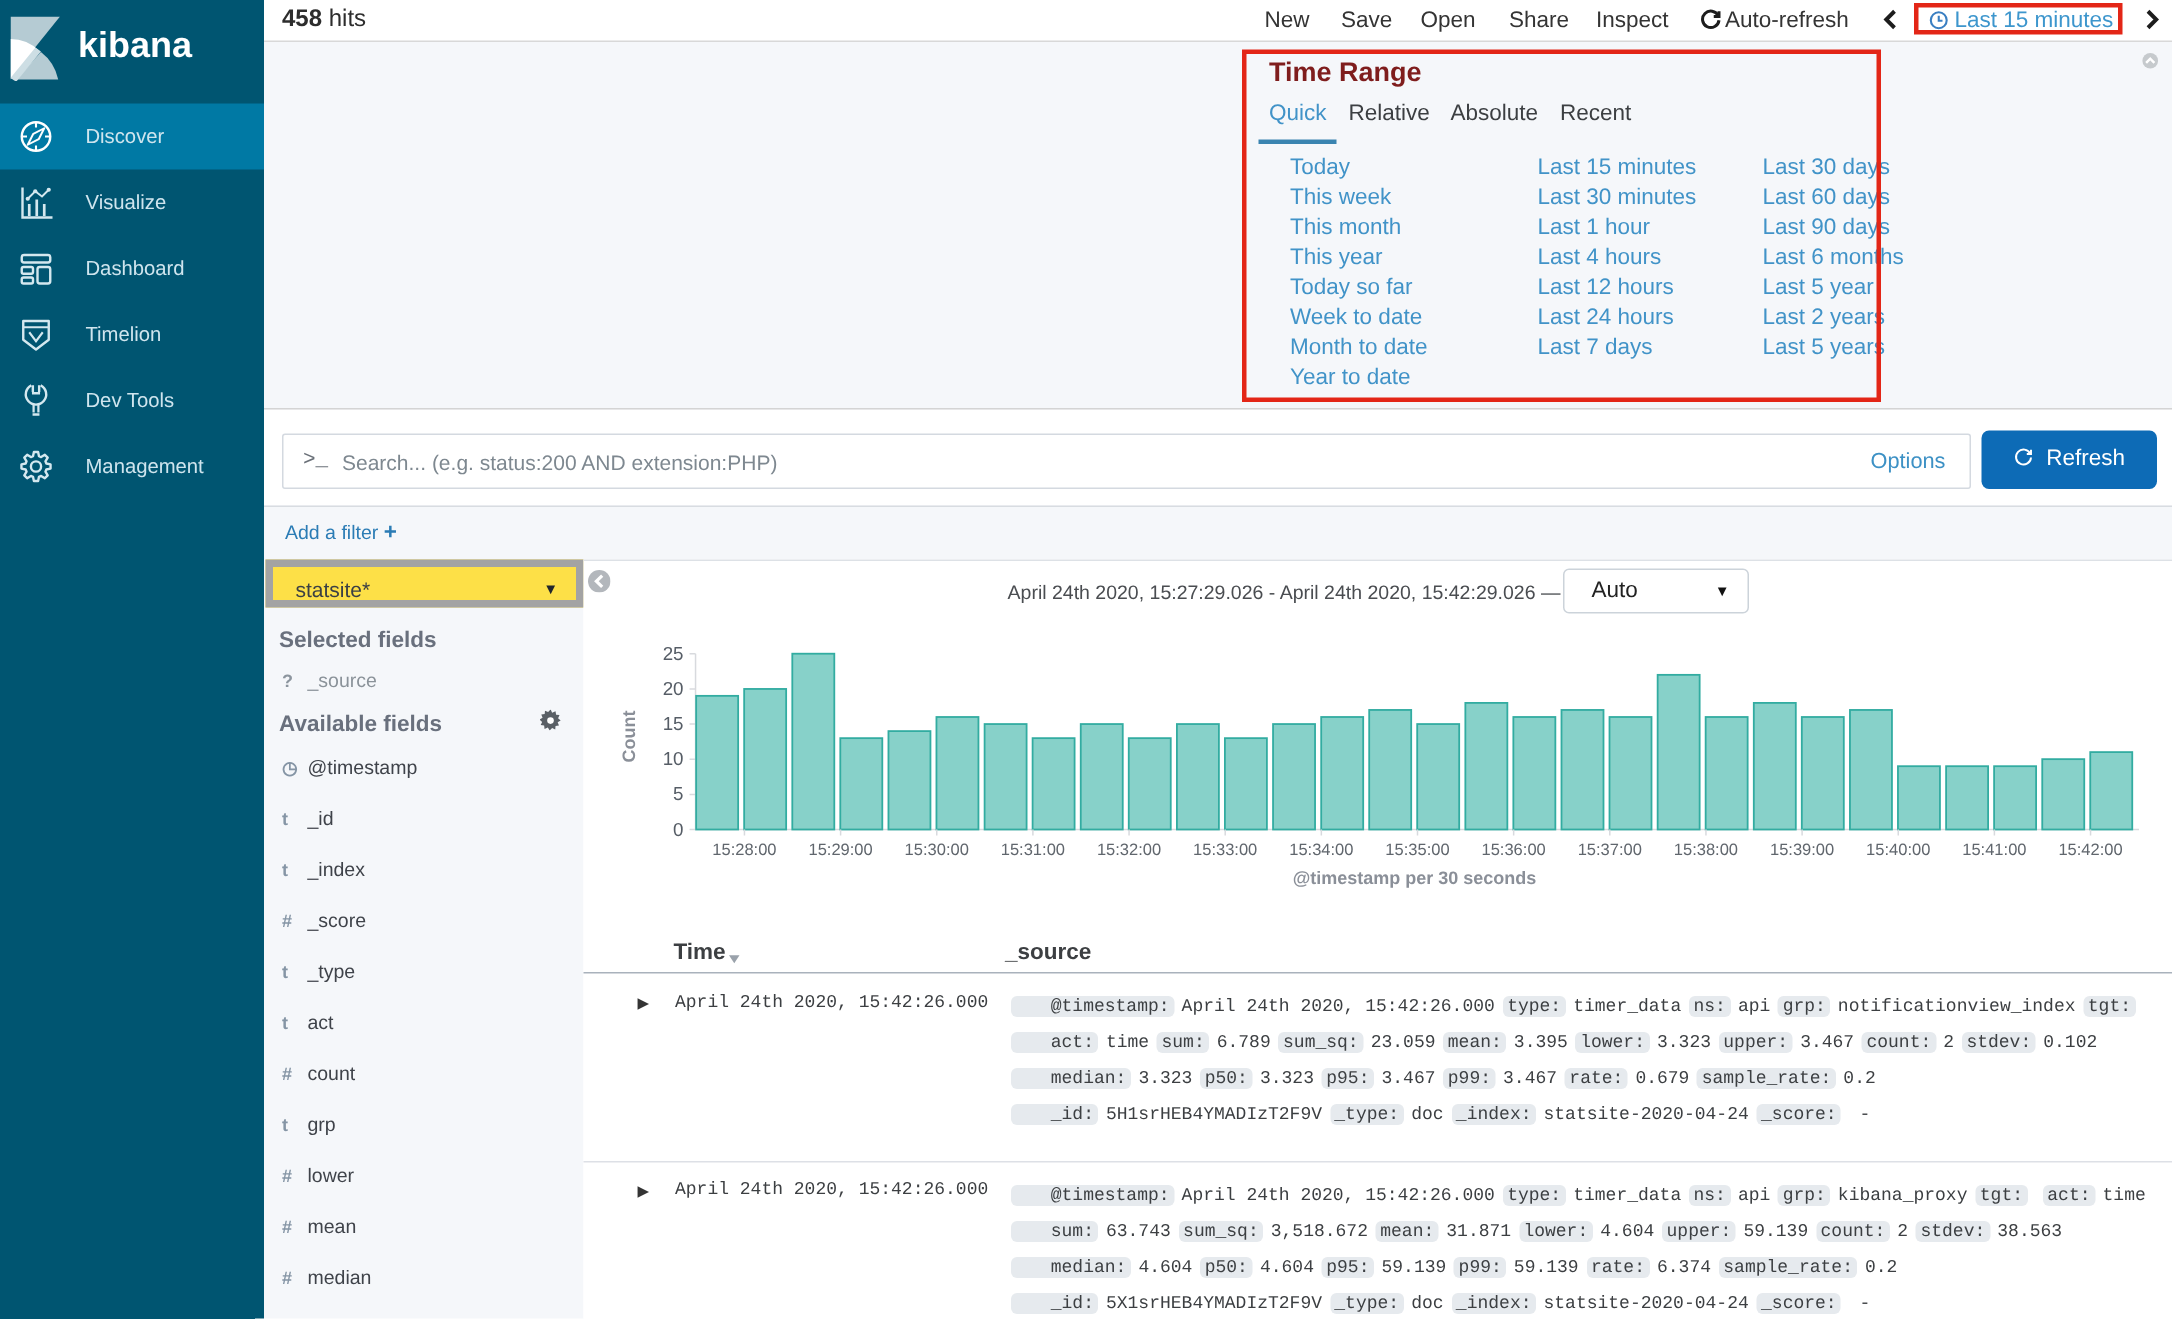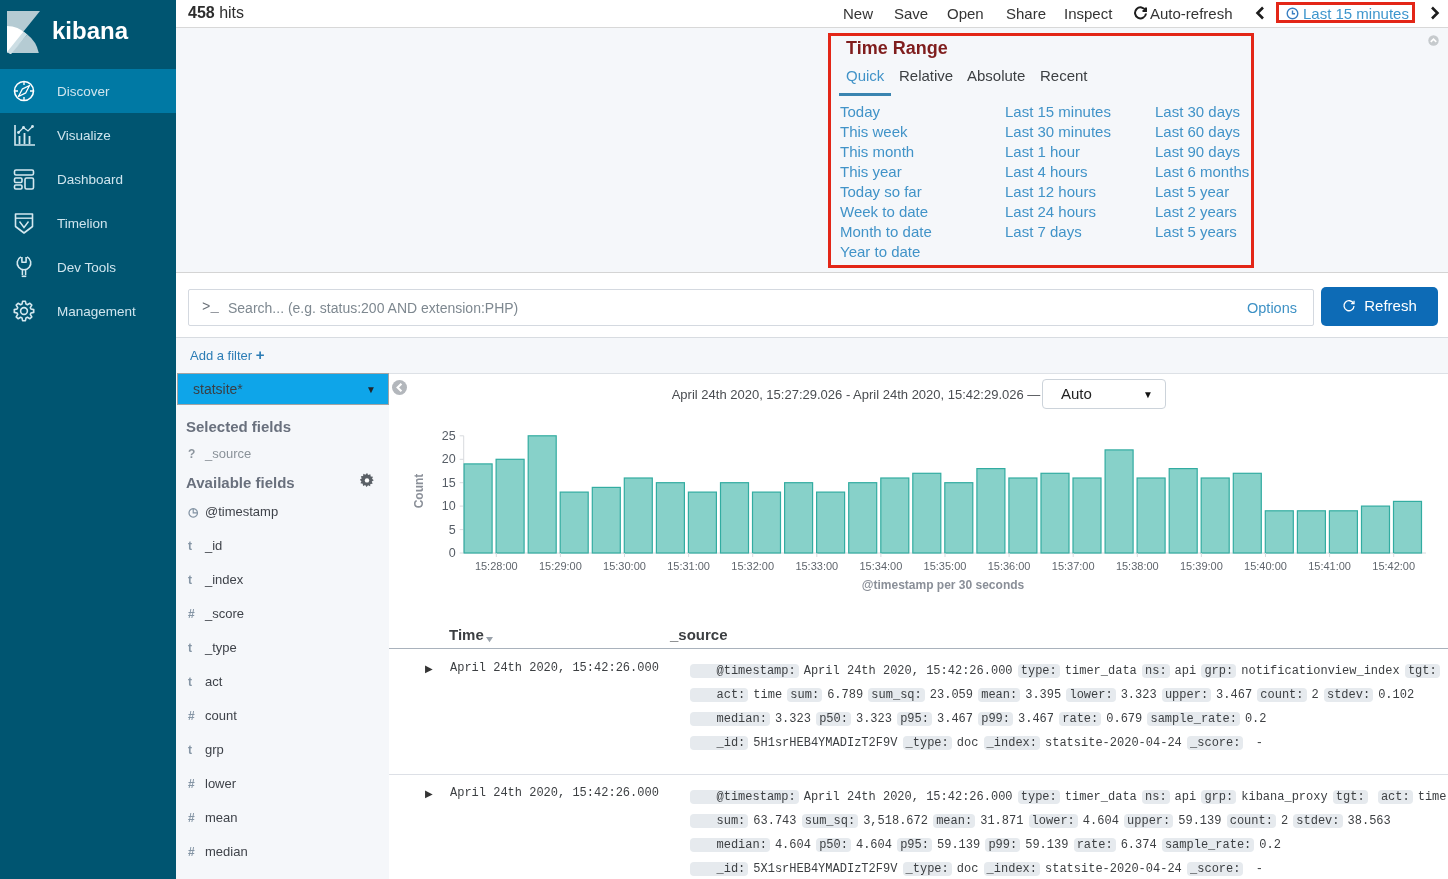--- a/index.html
+++ b/index.html
@@ -17,51 +17,51 @@
   
   #topbar { position:absolute; left:176px; top:0; width:1272px; height:28px; background:#fff; border-bottom:1px solid #d8d8d8; }
   #hits { position:absolute; left:12px; top:4px; font-size:16px; color:#2d2d2d; }
   #hits b { font-weight:bold; }
   .topnav { position:absolute; top:5px; font-size:15px; color:#343434; }
   
   #timestrip { position:absolute; left:176px; top:28px; width:1272px; height:245px; background:#f5f7fa; border-bottom:1px solid #d4d4d4; }
   #trtitle { position:absolute; left:670px; top:10px; font-size:18px; font-weight:bold; color:#7f1d1d; }
   .trtab { position:absolute; top:39px; font-size:15px; color:#3c3f42; }
   #trunderline { position:absolute; left:663px; top:65px; width:52px; height:3px; background:#3a84b0; }
-  .trlink { position:absolute; font-size:15px; color:#4193c8; }
+  .trlink { position:absolute; font-size:15px; color:#4193c8;margin-left:20px; }
   
   #redbox1 { position:absolute; left:828px; top:33px; width:426px; height:235px; border:3px solid #e32617; }
   #redbox2 { position:absolute; left:1276px; top:2px; width:139px; height:21px; border:3px solid #e32617; }
   
   #searchbox { position:absolute; left:188px; top:289px; width:1126px; height:37px; background:#fff; border:1px solid #d4d9e0; border-radius:2px; }
   #searchph { position:absolute; left:39px; top:10px; font-size:14px; color:#7e8890; }
   #prompt { position:absolute; left:13px; top:9px; font-size:14px; color:#6a7078; font-family:"Liberation Mono",monospace; }
   #options { position:absolute; right:16px; top:10px; font-size:14.5px; color:#3d91c5; }
   #refreshbtn { position:absolute; left:1321px; top:287px; width:117px; height:39px; background:#0d6bb6; border-radius:5px; color:#fff; font-size:15px; text-align:center; line-height:38px; }
   #filterstrip { position:absolute; left:176px; top:337px; width:1272px; height:36px; background:#f5f7fa; border-top:1px solid #d8dce1; }
   #addfilter { position:absolute; left:14px; top:8px; font-size:13px; color:#2b7cb5; }
   #addfilter b { font-weight:bold; font-size:15px; }
   
   #leftpanel { position:absolute; left:176px; top:373px; width:213px; height:506px; background:#f5f7fa; }
-  #indexsel { position:absolute; left:1px; top:0px; width:212px; height:32px; border:1px solid #a3a3a3; background:#0ea5e9; font-size:14px; color:#3a3f45; line-height:30px; padding-left:15px; }
+  #indexsel { position:absolute; left:1px; top:0px; width:212px; height:32px; border:5px solid #a3a3a3; background:#fde047; font-size:14px; color:#3a3f45; line-height:30px; padding-left:15px; }
   #indexsel .caret { position:absolute; right:12px; top:1px; color:#21262c; font-size:10px; }
   .fieldhead { position:absolute; left:10px; font-size:15px; font-weight:bold; color:#69707d; }
   .fieldrow { position:absolute; left:12px; font-size:13px; color:#3f434a; }
   .ficon { display:inline-block; width:17px; color:#8595a5; font-weight:bold; font-size:12px; font-family:"Liberation Sans",sans-serif; }
   
   #mainpanel { position:absolute; left:389px; top:373px; width:1059px; height:506px; background:#fff; border-top:1px solid #dde1e6; }
   #chartheader { position:absolute; left:0; top:13px; width:934px; text-align:center; font-size:13px; color:#4a4d51; }
   #autosel { position:absolute; left:653px; top:5px; width:124px; height:30px; border:1px solid #ccd3da; border-radius:4px; background:#fff; font-size:15px; color:#222; line-height:28px; padding-left:18px; }
   #autosel .caret { position:absolute; right:12px; top:1px; font-size:10px; color:#111; }
   
   #thead { position:absolute; left:0px; top:247px; width:1059px; height:28px; border-bottom:1px solid #a9b2bc; }
   .th { position:absolute; font-size:15px; font-weight:bold; color:#3c3f42; }
   .mono { font-family:"Liberation Mono",monospace; font-size:12px; color:#3c3f42; }
   .badge { display:inline-block; background:#e6eaee; border-radius:4px; padding:0 3px; margin-right:5px; margin-left:-2px; font-family:"Liberation Mono",monospace; font-size:12px; color:#3c3f42; }
-  .srcline .badge:first-child { margin-left:16px;padding-left:27px; }
+  .srcline .badge:first-child { margin-left:0;padding-left:27px; }
   .srcline { position:absolute; left:284.5px; white-space:nowrap; }
   .ttri { position:absolute; left:36px; font-size:10px; color:#343434; }
   .ttime { position:absolute; left:61px; }
   .rowsep { position:absolute; left:0; width:1060px; border-top:1px solid #dde0e6; }
 </style>
 </head>
 <body>
 
 <div id="sidebar">
   <div id="logo">

